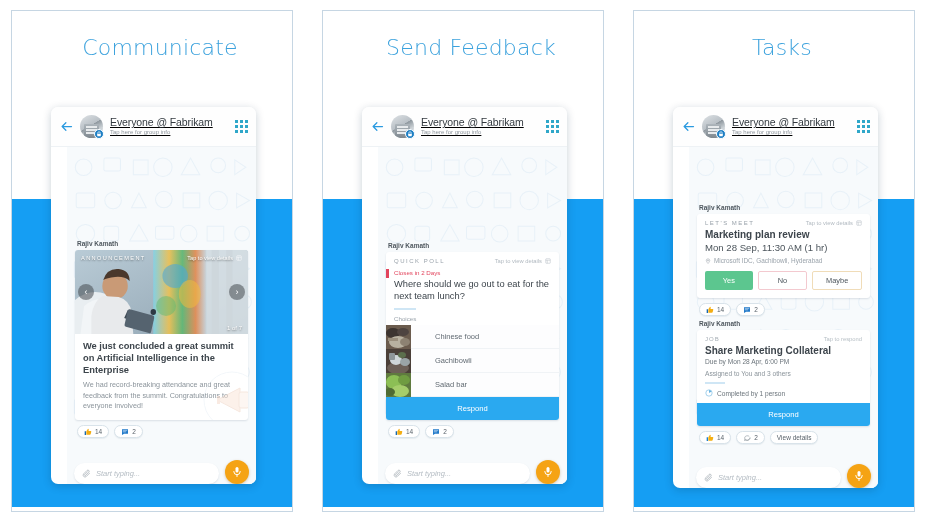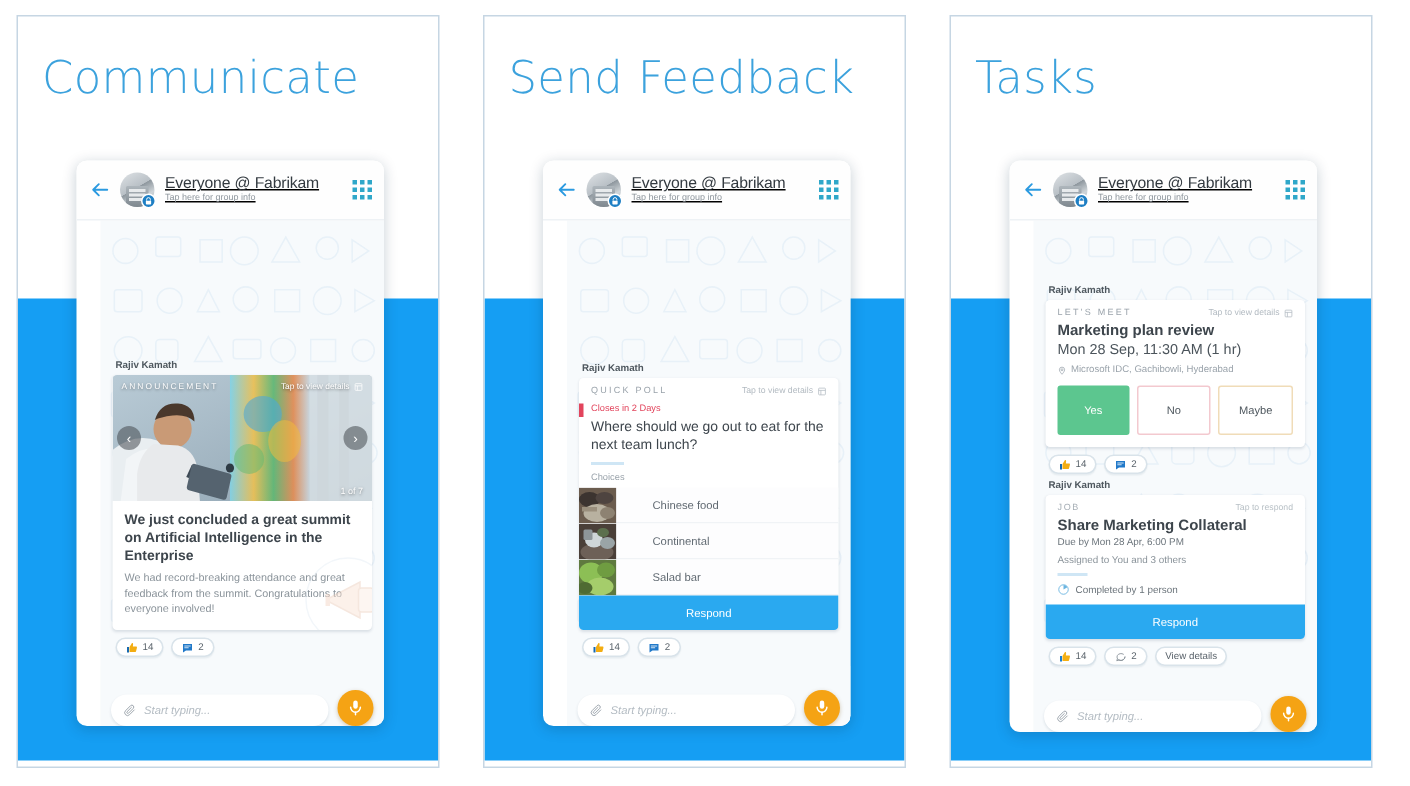--- a/index.html
+++ b/index.html
@@ -26,21 +26,22 @@
   .panel-3 { margin-left:29px; }
 
   .band {
     position:absolute; left:0; right:0;
     top:188px; bottom:4px;
     background:#159ef3;
   }
 
   .panel-title {
     position:absolute; left:16px; right:0; top:24px;
-    font-size:30px;
+    text-align:center;
+    font-size:22px;
     font-weight:300;
     letter-spacing:0.2px;
     color:#3ca2dd;
     font-family:"DejaVu Sans", sans-serif;
   }
 
   
   .phone {
     position:absolute;
     left:39px; top:96px;
@@ -205,21 +206,21 @@
     font-size:7.6px;
   }
 
   
   .meet-card { padding:6px 8px 8px 8px; }
   .meet-title { font-size:10px; font-weight:bold; color:#3d454c; margin-top:3px; }
   .meet-time { font-size:9.6px; color:#4b545b; margin-top:2px; }
   .meet-loc { font-size:6.4px; color:#9aa3ab; margin-top:4px; display:flex; align-items:center; gap:3px; }
   .rsvp { display:flex; gap:5px; margin-top:7px; }
   .rsvp-btn {
-    flex:1 1 0; height:33px; border-radius:2px;
+    flex:1 1 0; height:19px; border-radius:2px;
     display:flex; align-items:center; justify-content:center;
     font-size:7.4px;
   }
   .rsvp-yes { background:#5cc68f; color:#fff; }
   .rsvp-no { background:#fff; border:1px solid #f3c9cf; color:#4b545b; }
   .rsvp-maybe { background:#fff; border:1px solid #f0dcb8; color:#4b545b; }
 
   
   .job-card { padding:6px 8px 0 8px; }
   .job-label { font-size:6px; letter-spacing:1.1px; color:#a6aeb5; }
@@ -618,21 +619,21 @@
               <div class="choice-thumb">
                 <svg width="25" height="24" viewBox="0 0 25 24" preserveAspectRatio="none">
                   <rect width="25" height="24" fill="#4a3f38"></rect>
                   <ellipse cx="12" cy="19" rx="11" ry="6" fill="#6d6057"></ellipse>
                   <ellipse cx="10" cy="11" rx="6" ry="5" fill="#cfd6d8"></ellipse>
                   <ellipse cx="19" cy="13" rx="5" ry="4" fill="#9aa4a6"></ellipse>
                   <rect x="3" y="4" width="6" height="7" rx="1" fill="#8e9699"></rect>
                   <ellipse cx="16" cy="6" rx="4" ry="3" fill="#5c6f4d"></ellipse>
                 </svg>
               </div>
-              <span class="choice-label">Continental</span>
+              <span class="choice-label">Gachibowli</span>
             </div>
             <div class="choice">
               <div class="choice-thumb">
                 <svg width="25" height="24" viewBox="0 0 25 24" preserveAspectRatio="none">
                   <rect width="25" height="24" fill="#5f7a3f"></rect>
                   <ellipse cx="8" cy="9" rx="8" ry="7" fill="#8cbf55"></ellipse>
                   <ellipse cx="18" cy="7" rx="6" ry="5" fill="#6f9c41"></ellipse>
                   <ellipse cx="14" cy="18" rx="9" ry="6" fill="#a5cd6b"></ellipse>
                   <ellipse cx="4" cy="19" rx="5" ry="4" fill="#4f6b33"></ellipse>
                 </svg>

